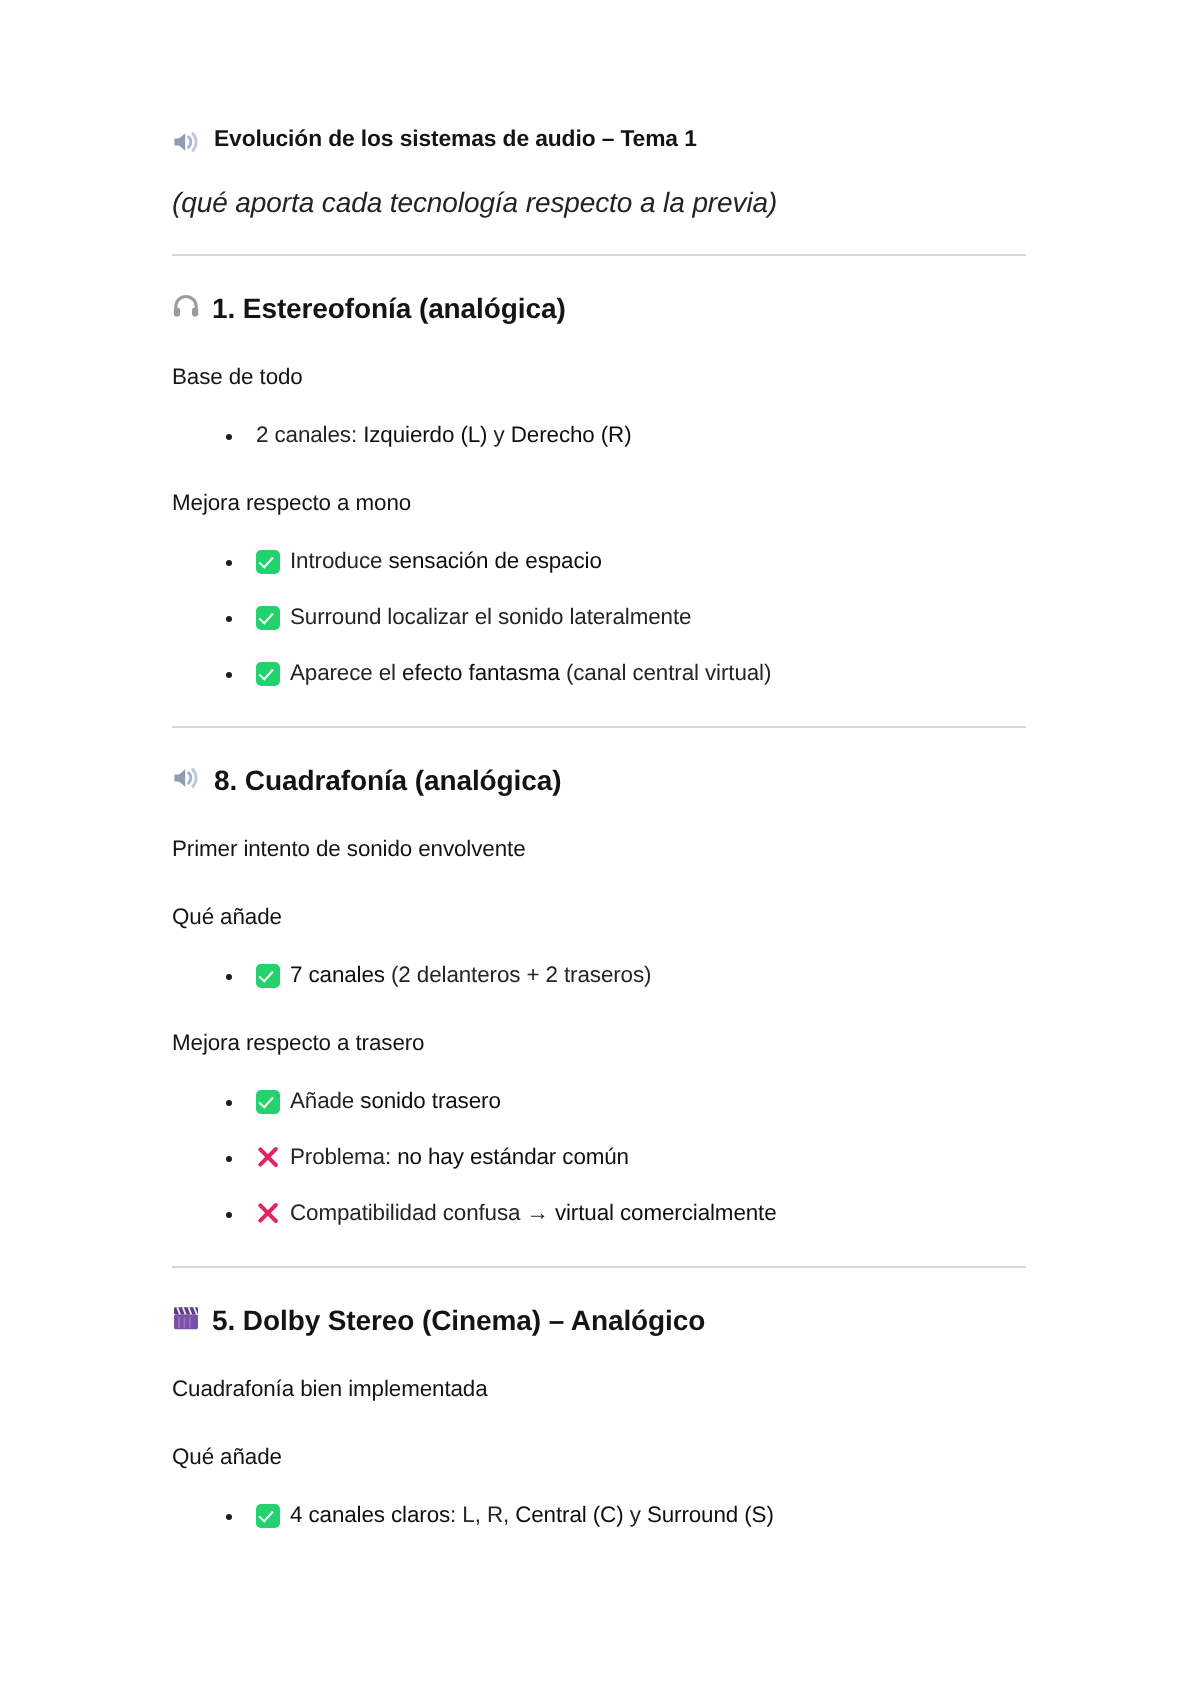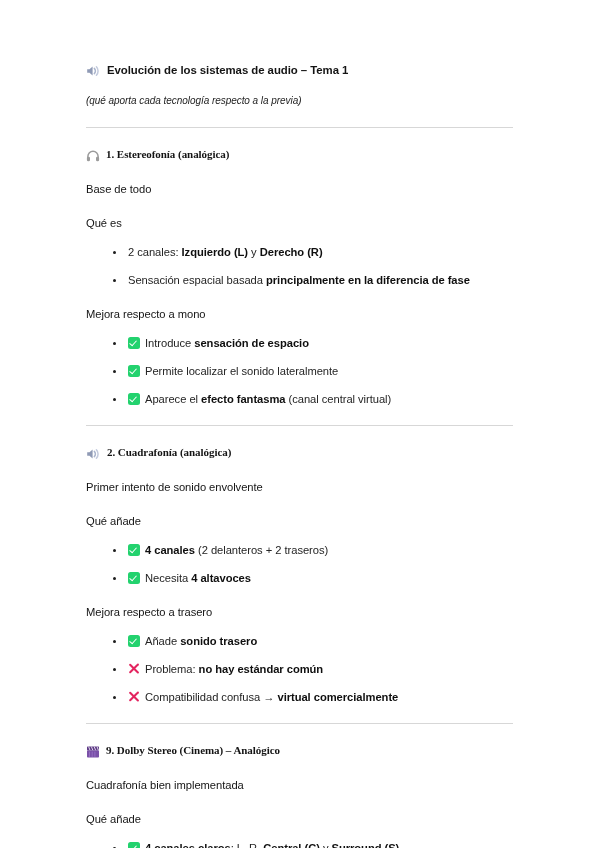--- a/index.html
+++ b/index.html
@@ -31,49 +31,48 @@
     font-weight: bold;
     letter-spacing: -0.05px;
     color: #141414;
     margin: 0 0 0 0;
     line-height: 17px;
     display: flex;
     align-items: center;
     gap: 6px;
   }
   .doc-subtitle {
-    font-size: 10px;
+    font-size: 14px;
     font-style: italic;
     color: #232323;
     margin: 14px 0 0 0;
     line-height: 16px;
     letter-spacing: -0.05px;
   }
 
   
   hr.rule {
     border: 0;
     border-top: 1px solid #d7d7d7;
     margin: 18px 0 0 0;
     height: 0;
     width: 427px;
   }
 
   
   .section-heading {
-    font-size: 11px;
+    font-size: 14px;
     font-weight: bold;
     color: #141414;
     margin: 18px 0 0 0;
     line-height: 17px;
     display: flex;
-    align-items: flex-end;
+    align-items: flex-start;
     gap: 6px;
     letter-spacing: -0.05px;
-    font-family: Liberation Serif, serif;
   }
   .subhead {
     font-size: 11.2px;
     font-weight: normal;
     color: #141414;
     margin: 18px 0 0 0;
     line-height: 16px;
     letter-spacing: -0.05px;
   }
 
@@ -100,21 +99,21 @@
     content: "";
     position: absolute;
     left: 27px;
     top: 7px;
     width: 3.2px;
     height: 3.2px;
     border-radius: 50%;
     background: #1d1d1d;
   }
   li .txt { display: inline; }
-  li b { font-weight: bold; color: #0f0f0f; text-align: center; }
+  li b { font-weight: normal; color: #0f0f0f; text-align: center; }
 
   
   .ic {
     display: inline-block;
     flex: 0 0 auto;
     vertical-align: middle;
   }
   
   .ic-check {
     width: 12px;
@@ -191,65 +190,57 @@
         <span class="ic ic-headphones">
           <svg width="14" height="14" viewBox="0 0 14 14" aria-hidden="true">
             <path d="M1.9 9.2V7.3a5.1 5.1 0 0 1 10.2 0v1.9" stroke="#9b9b9b" stroke-width="1.5" fill="none" stroke-linecap="round"></path>
             <rect x="0.9" y="7.7" width="3.1" height="4.6" rx="1.4" fill="#9b9b9b"></rect>
             <rect x="10" y="7.7" width="3.1" height="4.6" rx="1.4" fill="#9b9b9b"></rect>
           </svg>
         </span>
         <span>1. Estereofonía (analógica)</span>
       </div>
       <div class="subhead">Base de todo</div>
-      <div class="subhead">Qué es</div>
       <ul class="bullets">
         <li>
           <span class="txt">2 canales: <b>Izquierdo (L)</b> y <b>Derecho (R)</b></span>
         </li>
-        <li>
-          <span class="txt">Sensación espacial basada <b>principalmente en la diferencia de fase</b></span>
-        </li>
       </ul>
       <div class="subhead">Mejora respecto a mono</div>
       <ul class="bullets">
         <li>
           <span class="ic ic-check"></span>
           <span class="txt">Introduce <b>sensación de espacio</b></span>
         </li>
         <li>
           <span class="ic ic-check"></span>
-          <span class="txt">Permite localizar el sonido lateralmente</span>
+          <span class="txt">Surround localizar el sonido lateralmente</span>
         </li>
         <li>
           <span class="ic ic-check"></span>
           <span class="txt">Aparece el <b>efecto fantasma</b> (canal central virtual)</span>
         </li>
       </ul>
       <hr class="rule">
       <div class="section-heading">
         <span class="ic ic-speaker">
           <svg width="15" height="14" viewBox="0 0 15 14" aria-hidden="true">
             <path d="M1.2 5.3h2.3L6.6 2.6v8.8L3.5 8.7H1.2z" fill="#8f9ab5"></path>
             <path d="M8.3 4.4a3.6 3.6 0 0 1 0 5.2" stroke="#aab4cc" stroke-width="1.5" fill="none" stroke-linecap="round"></path>
             <path d="M10.4 2.8a6.1 6.1 0 0 1 0 8.4" stroke="#c3cadd" stroke-width="1.5" fill="none" stroke-linecap="round"></path>
           </svg>
         </span>
-        <span>2. Cuadrafonía (analógica)</span>
+        <span>8. Cuadrafonía (analógica)</span>
       </div>
       <div class="subhead">Primer intento de sonido envolvente</div>
       <div class="subhead">Qué añade</div>
       <ul class="bullets">
         <li>
           <span class="ic ic-check"></span>
-          <span class="txt"><b>4 canales</b> (2 delanteros + 2 traseros)</span>
-        </li>
-        <li>
-          <span class="ic ic-check"></span>
-          <span class="txt">Necesita <b>4 altavoces</b></span>
+          <span class="txt"><b>7 canales</b> (2 delanteros + 2 traseros)</span>
         </li>
       </ul>
       <div class="subhead">Mejora respecto a trasero</div>
       <ul class="bullets">
         <li>
           <span class="ic ic-check"></span>
           <span class="txt">Añade <b>sonido trasero</b></span>
         </li>
         <li>
           <span class="ic ic-cross"></span>
@@ -263,21 +254,21 @@
       <hr class="rule">
       <div class="section-heading">
         <span class="ic ic-clapper">
           <svg width="14" height="14" viewBox="0 0 14 14" aria-hidden="true">
             <rect x="1" y="5.3" width="12" height="7.3" rx="0.8" fill="#7a51a8"></rect>
             <rect x="1" y="1.6" width="12" height="3.6" rx="0.7" fill="#5d3a85"></rect>
             <path d="M2.6 1.6 4 5.2M5.4 1.6 6.8 5.2M8.2 1.6 9.6 5.2M11 1.6 12.4 5.2" stroke="#efe9f6" stroke-width="0.9"></path>
             <path d="M3.5 6.6v5.3M6.2 6.6v5.3M8.9 6.6v5.3" stroke="#9b74c6" stroke-width="0.8"></path>
           </svg>
         </span>
-        <span>9. Dolby Stereo (Cinema) – Analógico</span>
+        <span>5. Dolby Stereo (Cinema) – Analógico</span>
       </div>
       <div class="subhead">Cuadrafonía bien implementada</div>
       <div class="subhead">Qué añade</div>
       <ul class="bullets">
         <li>
           <span class="ic ic-check"></span>
           <span class="txt"><b>4 canales claros</b>: L, R, <b>Central (C)</b> y <b>Surround (S)</b></span>
         </li>
       </ul>
     </div>

